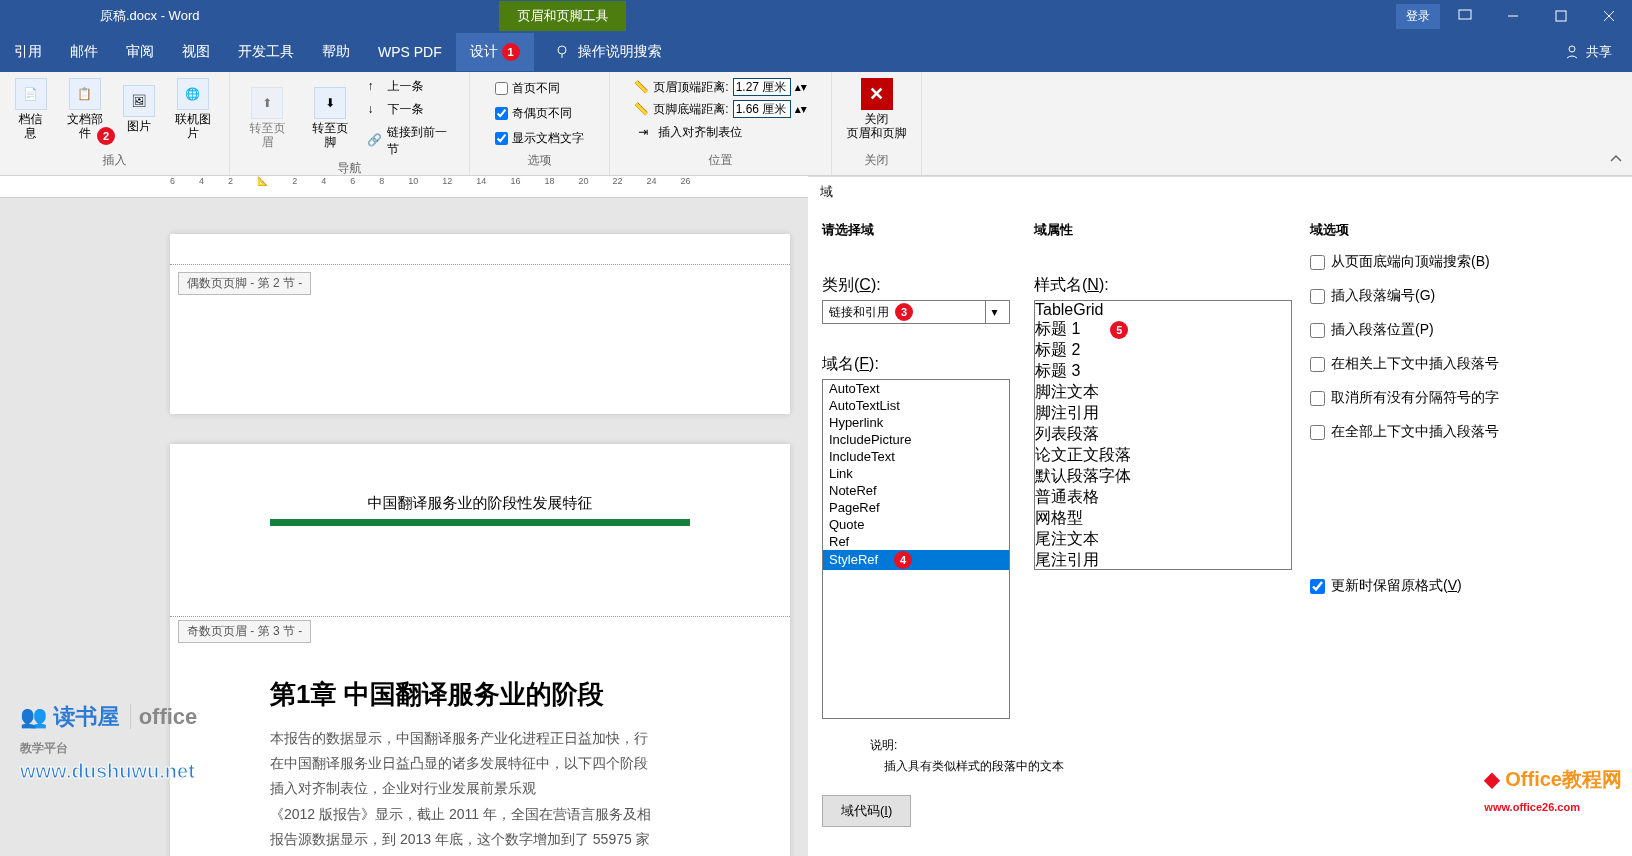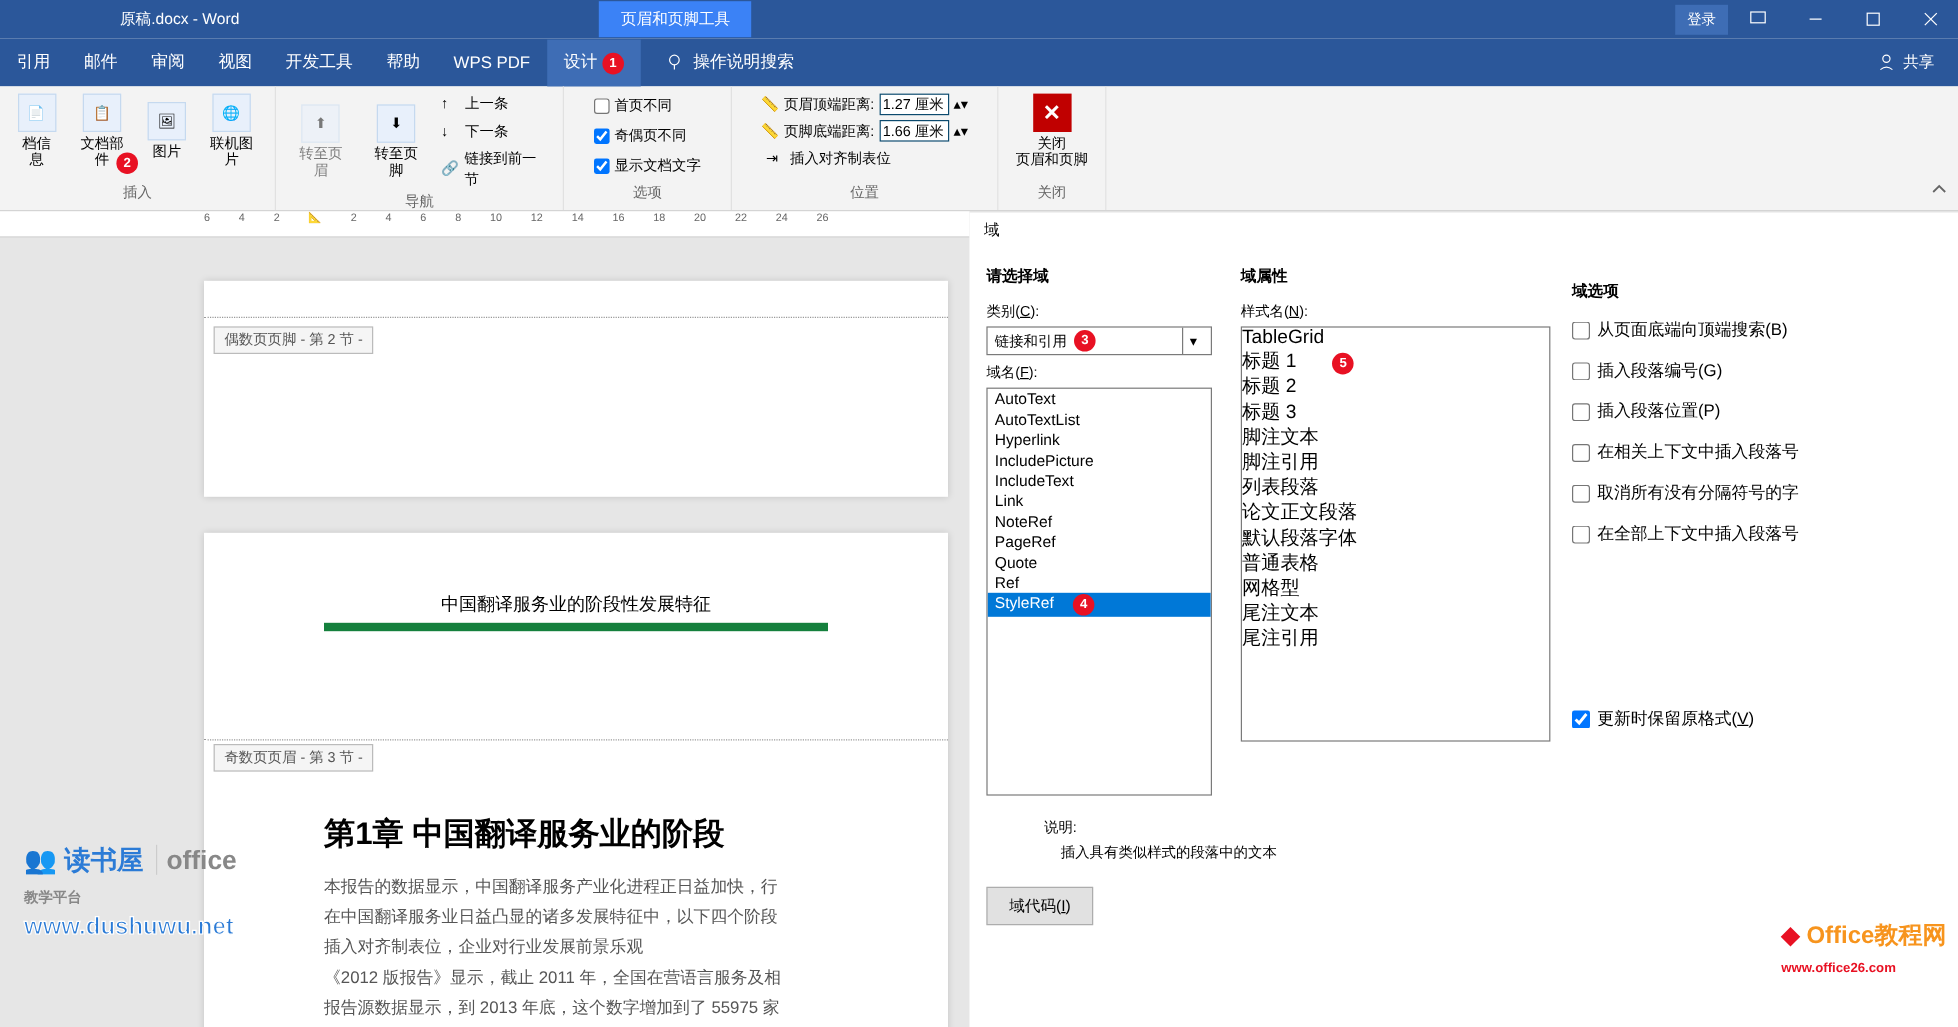--- a/index.html
+++ b/index.html
@@ -1,21 +1,21 @@
 <!DOCTYPE html>
 <html><head>
 <meta charset="utf-8">
 <style>
 * { margin: 0; padding: 0; box-sizing: border-box; font-family: "Microsoft YaHei", "Segoe UI", sans-serif; }
 body { background: #f3f3f3; width: 1632px; height: 856px; overflow: hidden; position: relative; }
 
 
 .titlebar { height: 32px; background: #2b579a; display: flex; align-items: center; color: #fff; font-size: 13px; }
 .titlebar .docname { margin-left: 100px; }
-.titlebar .context-tab { margin-left: 300px; background: #3b82f6; padding: 6px 18px; }
+.titlebar .context-tab { margin-left: 300px; background: #4d7c0f; padding: 6px 18px; }
 .titlebar .right-controls { margin-left: auto; display: flex; align-items: center; gap: 2px; }
 .titlebar .login-btn { background: #3e6db5; padding: 4px 10px; font-size: 12px; }
 .titlebar .win-btn { width: 46px; height: 32px; display: flex; align-items: center; justify-content: center; }
 
 
 .tabsrow { height: 40px; background: #2b579a; display: flex; align-items: center; color: #fff; font-size: 14px; }
 .tab { padding: 10px 14px; cursor: pointer; }
 .tab.active { background: #3e6db5; }
 .tabsrow .search-box { margin-left: 20px; display: flex; align-items: center; gap: 8px; }
 .tabsrow .share { margin-left: auto; margin-right: 20px; display: flex; align-items: center; gap: 6px; font-size: 13px; }
@@ -52,29 +52,29 @@
 .page2 .body { font-size: 14px; color: #555; padding: 0 20px 10px 100px; line-height: 1.8; }
 .section-label2 { position: absolute; left: 8px; top: 176px; background: #f5f5f5; border: 1px solid #bbb; padding: 2px 8px; font-size: 12px; color: #555; }
 
 
 .dialog { position: absolute; top: 176px; left: 808px; width: 824px; height: 680px; background: #fff; border-top: 1px solid #ddd; }
 .dlg-title { padding: 6px 12px; font-size: 13px; }
 .dlg-body { display: flex; padding: 8px 14px; gap: 16px; }
 .col { flex: 0 0 auto; }
 .col1 { width: 196px; }
 .col2 { width: 260px; }
-.col3 { width: 300px; margin-top: 13px; }
+.col3 { width: 300px; }
 .sect-head { font-size: 13px; font-weight: 600; padding: 6px 0; }
-.field-label { font-size: 12px; padding: 6px 0 4px 0; }
+.field-label { font-size: 16px; padding: 6px 0 4px 0; margin-top: 24px; }
 .combo { width: 188px; height: 24px; border: 1px solid #7a7a7a; display: flex; align-items: center; padding: 0 6px; font-size: 12px; position: relative; }
 .combo .arrow { margin-left: auto; width: 18px; height: 22px; border-left: 1px solid #7a7a7a; display: flex; align-items: center; justify-content: center; }
 .listbox { border: 1px solid #7a7a7a; width: 188px; height: 340px; overflow-y: auto; }
 .listbox .item { padding: 1px 6px; font-size: 13px; cursor: pointer; }
 .listbox .item.selected { background: #0078d7; color: #fff; }
-.listbox2 { border: 1px solid #7a7a7a; width: 258px; height: 346px; overflow-y: scroll; }
+.listbox2 { border: 1px solid #7a7a7a; width: 258px; height: 270px; overflow-y: scroll; }
 .opt-row { display: flex; align-items: center; gap: 6px; font-size: 14px; padding: 8px 0; }
 .opt-row input { width: 15px; height: 15px; }
 .desc { font-size: 12px; padding: 10px 14px; margin-left: 48px; }
 .btn { border: 1px solid #adadad; background: #e1e1e1; padding: 6px 18px; font-size: 13px; cursor: pointer; display: inline-block; }
 .dlg-footer { padding: 10px 14px; }
 
 .watermark1 { position: absolute; left: 20px; bottom: 72px; font-size: 22px; color: #2b7bd6; font-weight: bold; }
 .watermark1 .sub { font-size: 12px; color: #888; }
 .watermark1 .url { color: #2b7bd6; font-size: 20px; font-weight: bold; -webkit-text-stroke: 1px #fff; }
 .watermark2 { position: absolute; right: 10px; bottom: 40px; font-size: 20px; color: #f7941d; font-weight: bold; }

